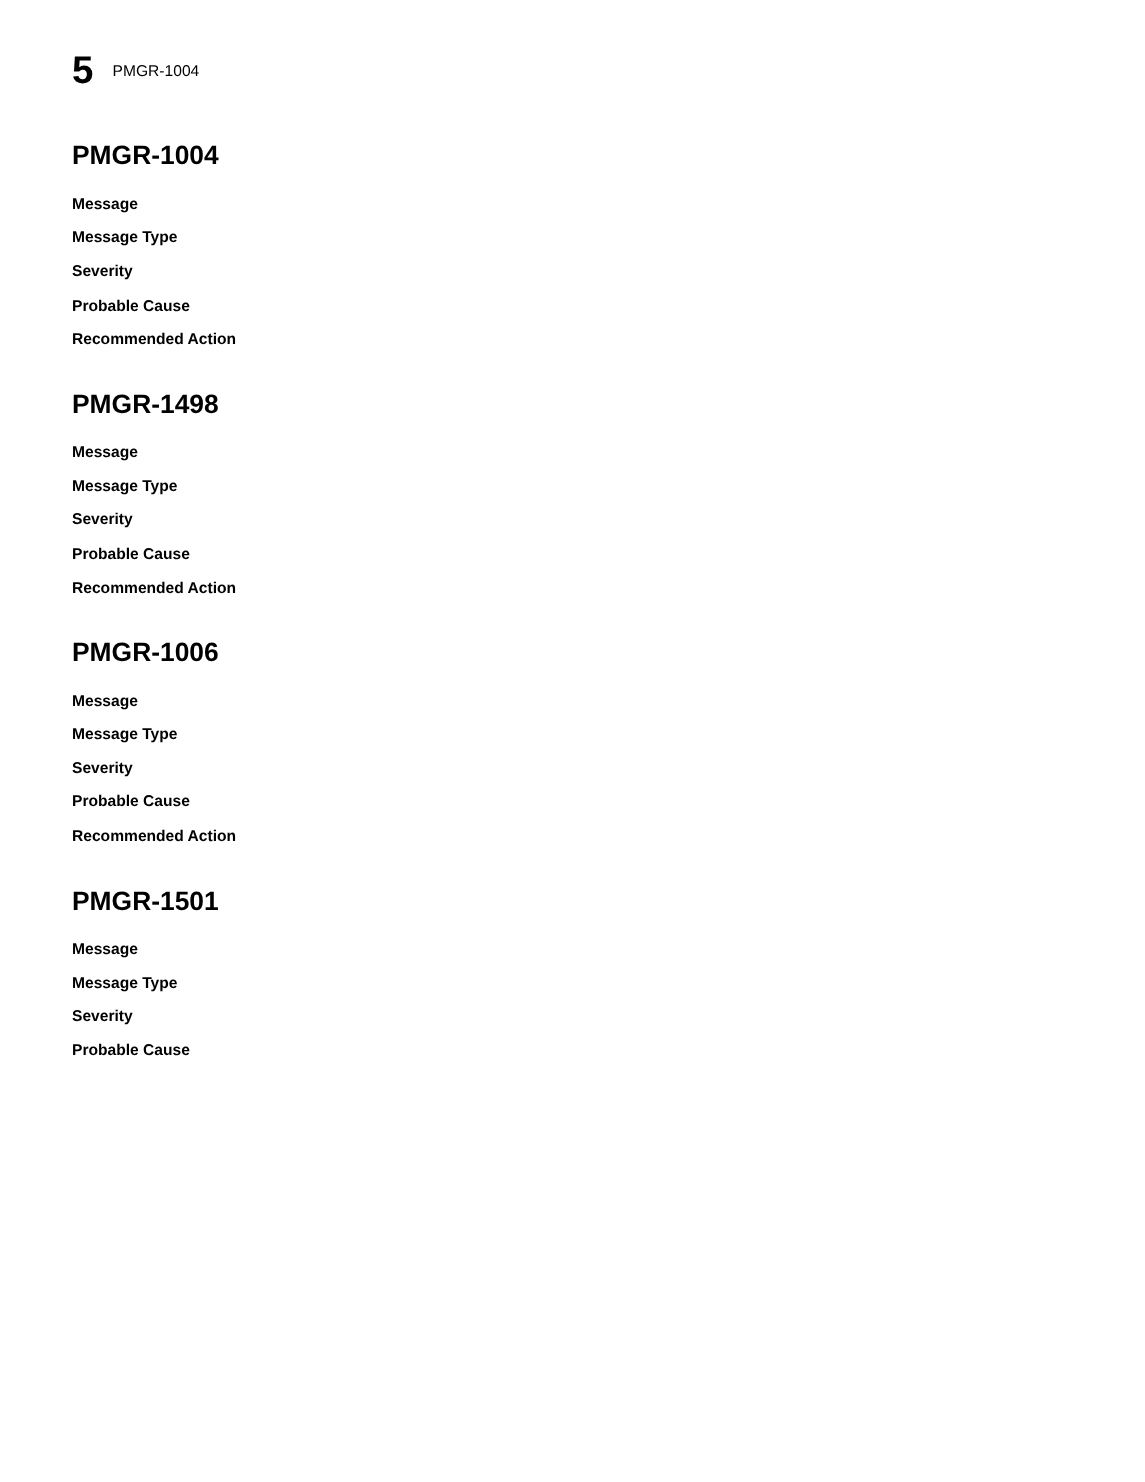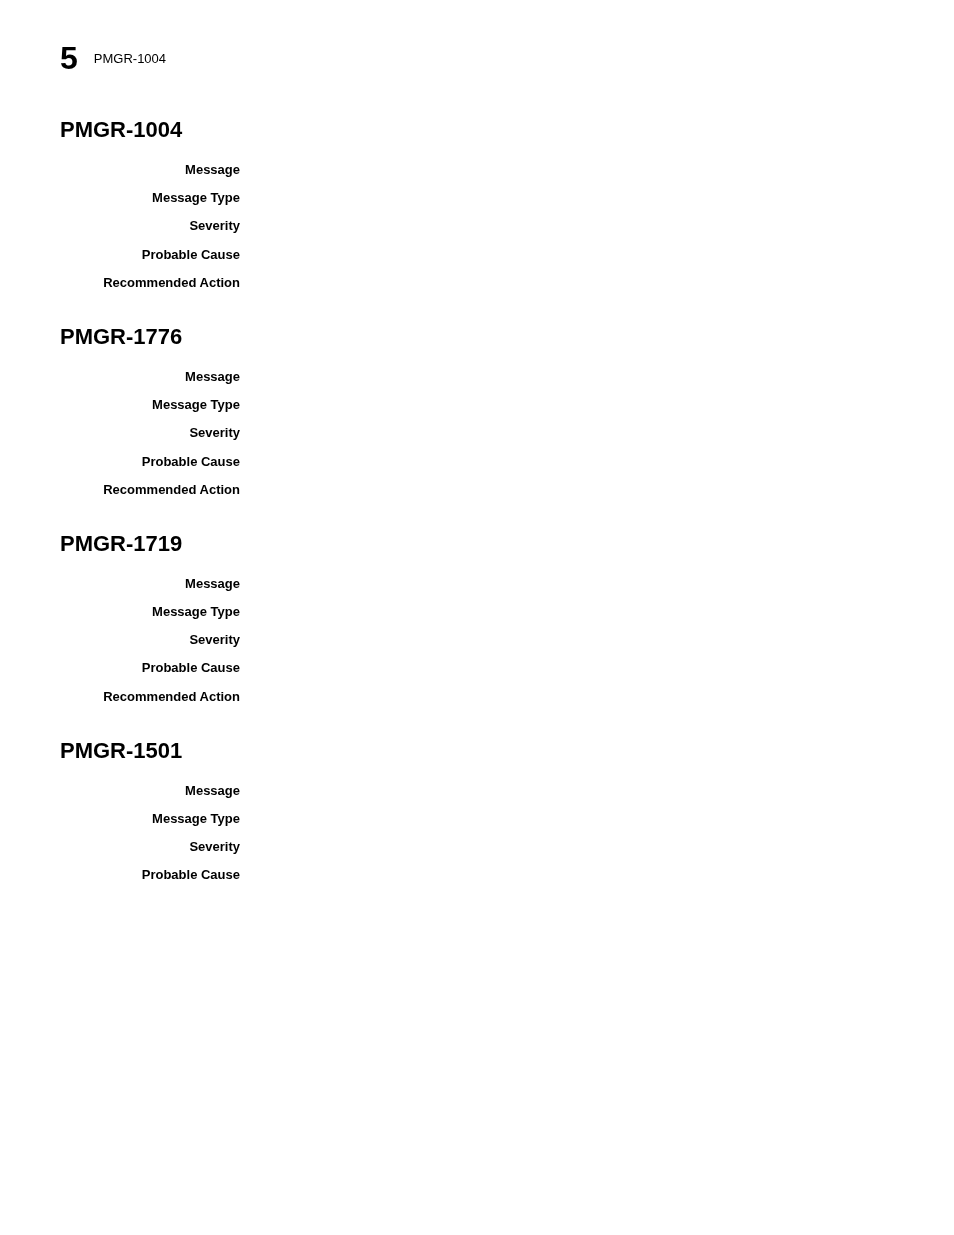--- a/index.html
+++ b/index.html
@@ -46,21 +46,20 @@
     }
 
     .field-row {
       display: flex;
       margin-bottom: 10px;
     }
 
     .field-label {
       width: 200px;
       min-width: 200px;
-      text-align: right;
       padding-right: 20px;
       font-weight: bold;
       font-size: 13px;
       line-height: 1.4;
     }
 
     .field-value {
       flex: 1;
       font-size: 13px;
       line-height: 1.4;
@@ -92,21 +91,21 @@
       <div class="field-row">
         <div class="field-label">Probable Cause</div>
         <div class="field-value"></div>
       </div>
       <div class="field-row">
         <div class="field-label">Recommended Action</div>
         <div class="field-value"></div>
       </div>
     </div>
     <div class="section">
-      <div class="section-title">PMGR-1776</div>
+      <div class="section-title">PMGR-1498</div>
       <div class="field-row">
         <div class="field-label">Message</div>
         <div class="field-value"></div>
       </div>
       <div class="field-row">
         <div class="field-label">Message Type</div>
         <div class="field-value"></div>
       </div>
       <div class="field-row">
         <div class="field-label">Severity</div>
@@ -115,21 +114,21 @@
       <div class="field-row">
         <div class="field-label">Probable Cause</div>
         <div class="field-value"></div>
       </div>
       <div class="field-row">
         <div class="field-label">Recommended Action</div>
         <div class="field-value"></div>
       </div>
     </div>
     <div class="section">
-      <div class="section-title">PMGR-1719</div>
+      <div class="section-title">PMGR-1006</div>
       <div class="field-row">
         <div class="field-label">Message</div>
         <div class="field-value"></div>
       </div>
       <div class="field-row">
         <div class="field-label">Message Type</div>
         <div class="field-value"></div>
       </div>
       <div class="field-row">
         <div class="field-label">Severity</div>

